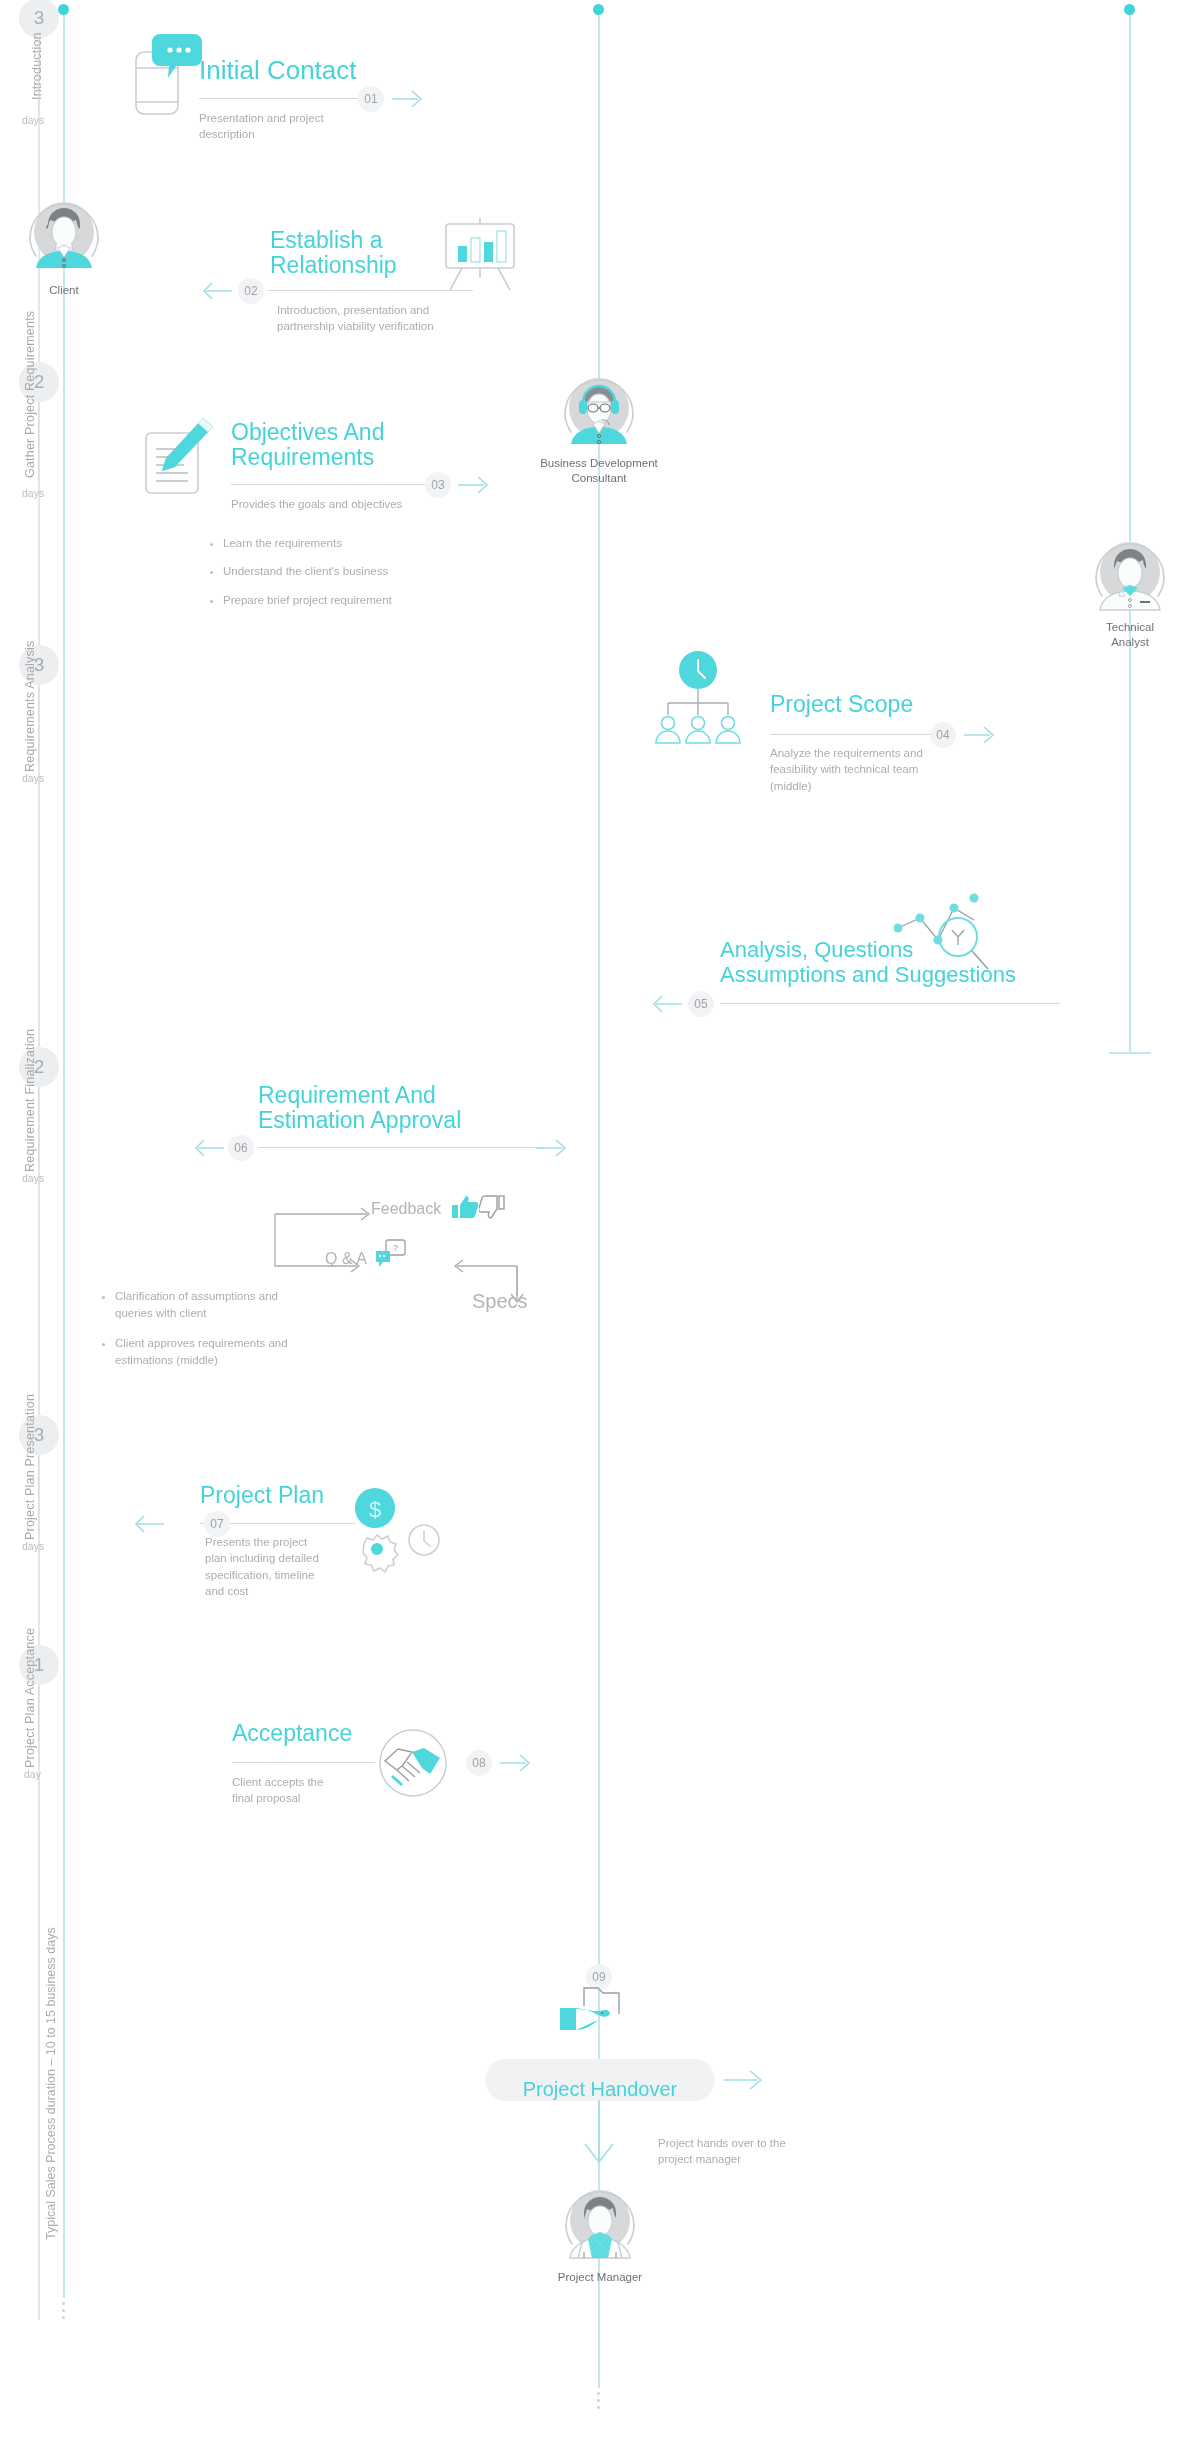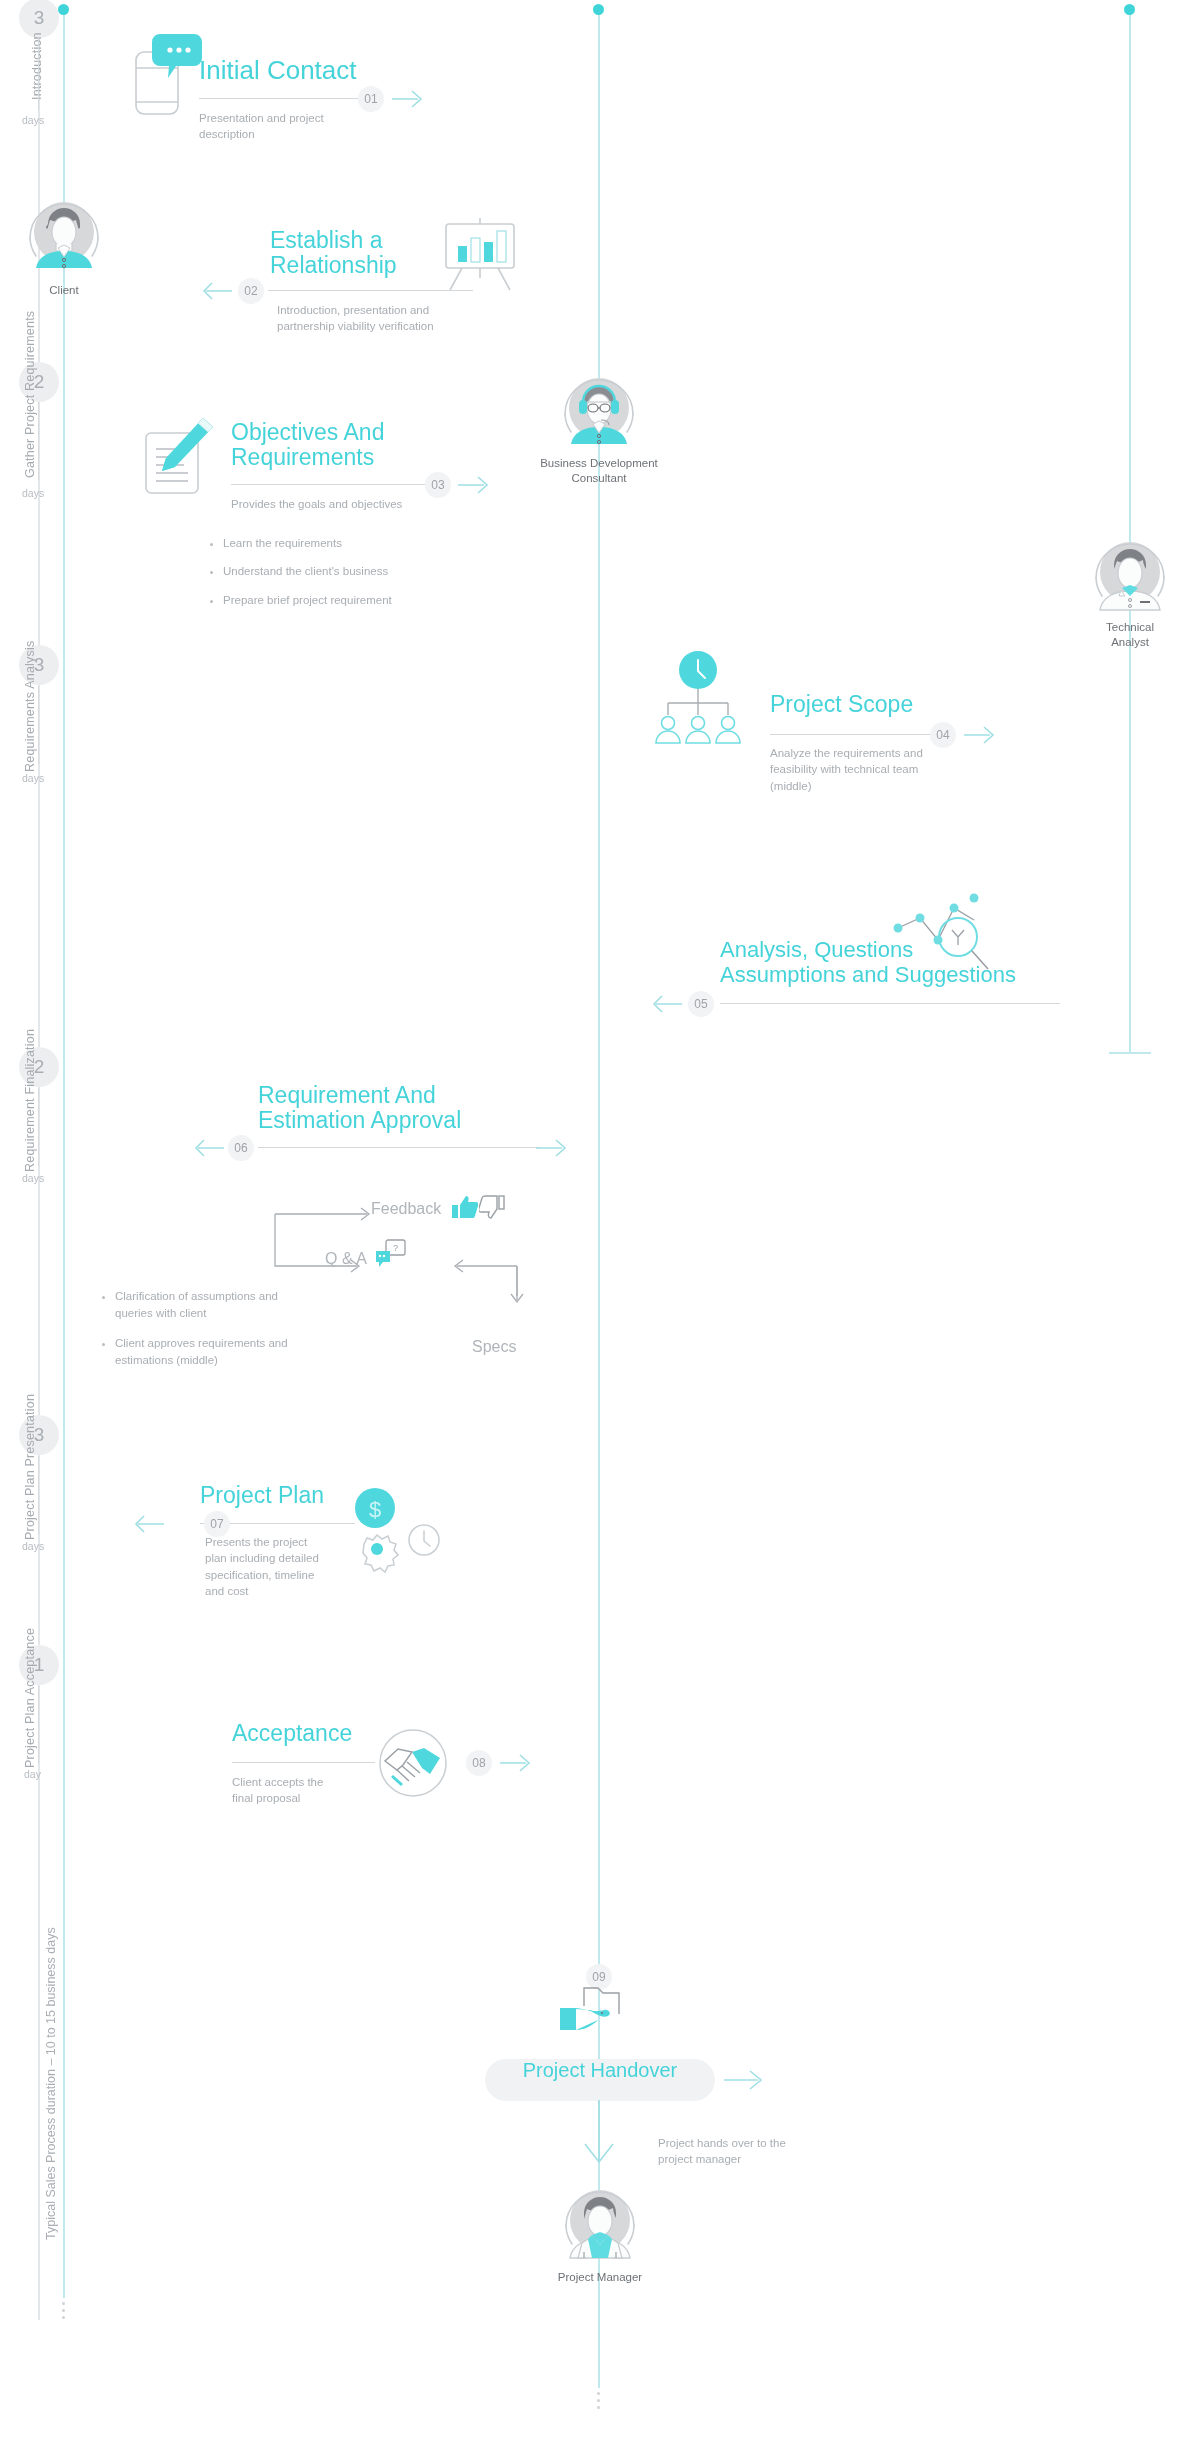--- a/index.html
+++ b/index.html
@@ -84,21 +84,21 @@
   
   .avatar { position:absolute; }
   .avatar-label {
     position:absolute; font-size:11.5px; color:#6d7176; text-align:center;
     line-height:1.3; white-space:pre-line; width:180px;
   }
 
   
   .pill {
     position:absolute; background:#f1f2f4; border-radius:22px;
-    display:flex; align-items:flex-start; justify-content:center;
+    display:flex; align-items:flex-end; justify-content:center;
     color:#45d3da; font-size:20px;
   }
   .small-note { position:absolute; font-size:11.5px; color:#a9aeb3; line-height:1.42; white-space:pre-line; }
 
   .flow-label { position:absolute; color:#b0b5ba; }
   .dots-v { position:absolute; display:flex; flex-direction:column; align-items:center; gap:4px; }
   .dots-v i { width:3px; height:3px; border-radius:50%; background:#cfd3d6; display:block; }
 </style>
 </head>
 <body>
@@ -375,21 +375,21 @@
     <rect x="20" y="2" width="5" height="13" fill="none" stroke="#9aa0a5" stroke-width="1.4"></rect>
   </svg>
   <div class="flow-label" style="left:325px; top:1250px; font-size:16px;"><span>Q &amp; A</span></div>
   <svg class="abs" style="left:374px; top:1238px;" width="36" height="36" viewBox="0 0 36 36">
     <rect x="12" y="2" width="19" height="15" rx="2" fill="#ffffff" stroke="#9aa0a5" stroke-width="1.3"></rect>
     <text x="21.5" y="13" text-anchor="middle" font-size="9" fill="#9aa0a5" font-family="Liberation Sans, sans-serif">?</text>
     <path d="M2 13h14v11H9l-4 5v-5H2z" fill="#4ed7dd"></path>
     <circle cx="6" cy="18" r="1.2" fill="#ffffff"></circle>
       <circle cx="10" cy="18" r="1.2" fill="#ffffff"></circle>
   </svg>
-  <div class="flow-label" style="left:472px; top:1290px; font-size:16px;margin-top:48px;"><span>Specs</span></div>
+  <div class="flow-label" style="left:472px; top:1290px; font-size:20px;"><span>Specs</span></div>
 
   <div class="bullets" style="left:100px; top:1288px; width:300px;">
     <ul>
       <li style="margin-bottom:12px;"><span style="white-space:pre-line;">Clarification of assumptions and
 queries with client</span></li>
       <li><span style="white-space:pre-line;">Client approves requirements and
 estimations (middle)</span></li>
     </ul>
   </div>
 

